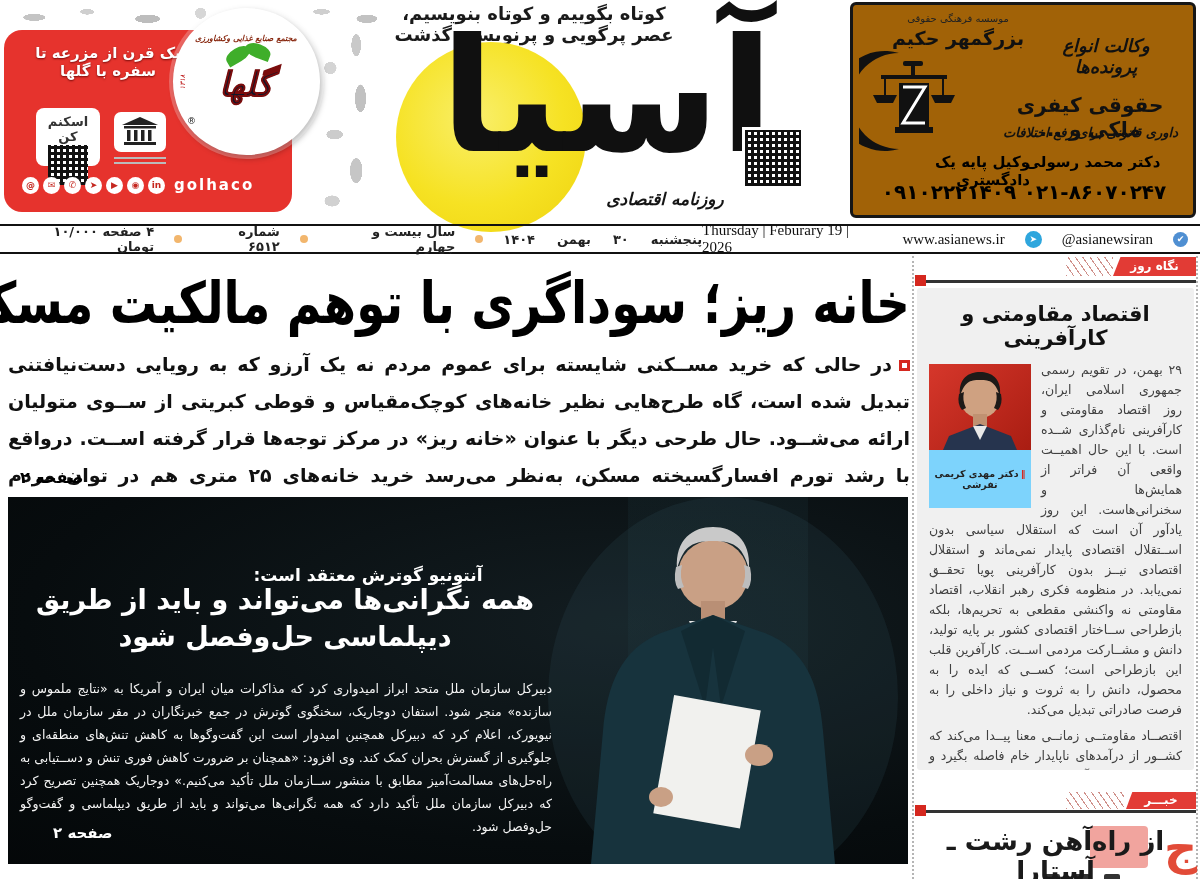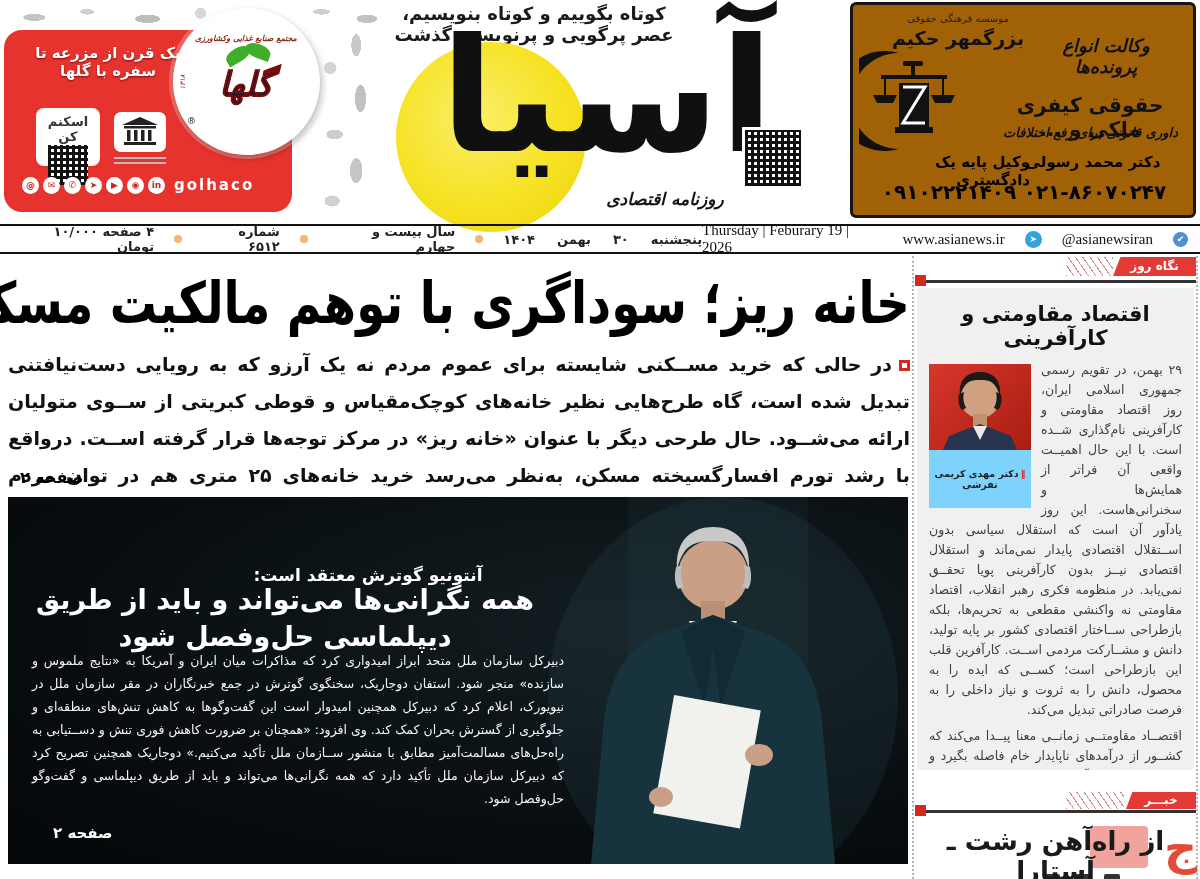--- a/index.html
+++ b/index.html
@@ -105,22 +105,22 @@
   .lead-ref{left:20px;top:468px;font-size:16px;font-weight:bold;color:#000;}
 
   
   .photo{left:8px;top:497px;width:900px;height:367px;
     background:
       linear-gradient(rgba(30,55,62,.22),rgba(30,55,62,.22)) 620px 0/180px 367px no-repeat,
       radial-gradient(120% 110% at 68% 35%, #131d21 0%, #070c0e 55%, #020405 100%);overflow:hidden;}
   .ph-kicker{left:150px;top:68px;width:420px;text-align:center;color:#fff;font-size:17px;font-weight:bold;}
   .ph-headline{left:10px;top:84px;width:534px;text-align:center;color:#fff;font-size:27px;
     line-height:37px;font-weight:bold;}
-  .ph-body{left:12px;top:152px;width:532px;color:#f4f4f4;font-size:12.5px;line-height:23px;
-    text-align:justify;margin-left:12px;}
+  .ph-body{left:12px;top:180px;width:532px;color:#f4f4f4;font-size:12.5px;line-height:23px;
+    text-align:justify;}
   .ph-ref{left:45px;bottom:22px;color:#fff;font-size:15px;font-weight:bold;}
   .guterres{left:505px;top:0;width:395px;height:367px;}
 
   
   .vsep{top:256px;height:623px;border-left:2px dotted #b5b5b5;width:0;}
   .badge{background:#e23b35;color:#fff;font-size:12px;font-weight:bold;text-align:center;
     line-height:19px;clip-path:polygon(9% 0,100% 0,100% 100%,0 100%);}
   .hatch{height:19px;background:repeating-linear-gradient(55deg,#d0908a 0 1px,transparent 1px 6px);}
   .rule{border-top:3px solid #333;}
   .rule-sq{width:11px;height:11px;background:#d5281f;}

